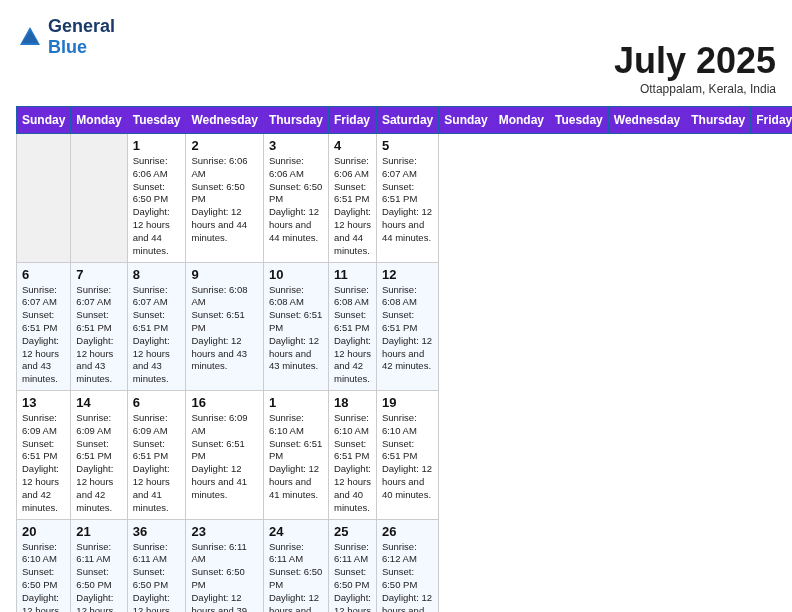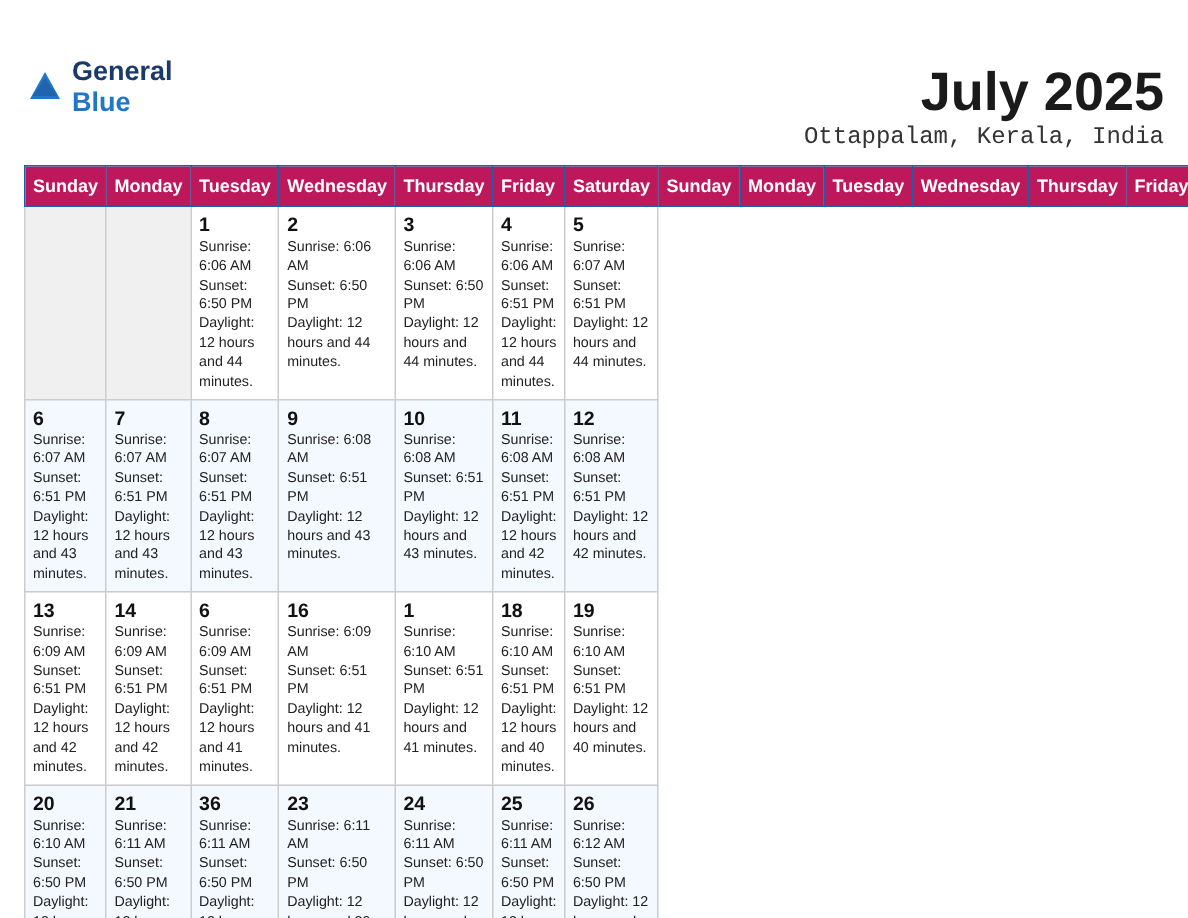--- a/index.html
+++ b/index.html
@@ -6,21 +6,21 @@
     body {
       font-family: Arial, sans-serif;
       background: #fff;
       width: 792px;
       min-height: 612px;
       padding: 16px;
     }
     .header {
       display: flex;
       justify-content: space-between;
-      align-items: center;
+      align-items: flex-start;
       margin-bottom: 10px;
     }
     .logo {
       display: flex;
       align-items: center;
       font-size: 18px;
       font-weight: bold;
       color: #1a3a6c;
     }
     .logo-general { color: #1a3a6c; }
@@ -33,31 +33,30 @@
     .title-block {
       text-align: right;
     }
     .month-title {
       font-size: 36px;
       font-weight: bold;
       color: #1a1a1a;
       margin-top: 24px;
     }
     .location-title {
-      font-size: 16px;
+      font-size: 12px;
       color: #333;
-      font-family: Liberation Mono, monospace;
     }
     table {
       width: 100%;
       border-collapse: collapse;
       font-size: 10px;
     }
     thead th {
-      background-color: #be185d;
+      background-color: #6d28d9;
       color: #fff;
       text-align: left;
       padding: 6px 5px;
       font-size: 12px;
       border: 1px solid #1a5fa8;
     }
     tbody td {
       border: 1px solid #ccc;
       vertical-align: top;
       padding: 4px 5px;

